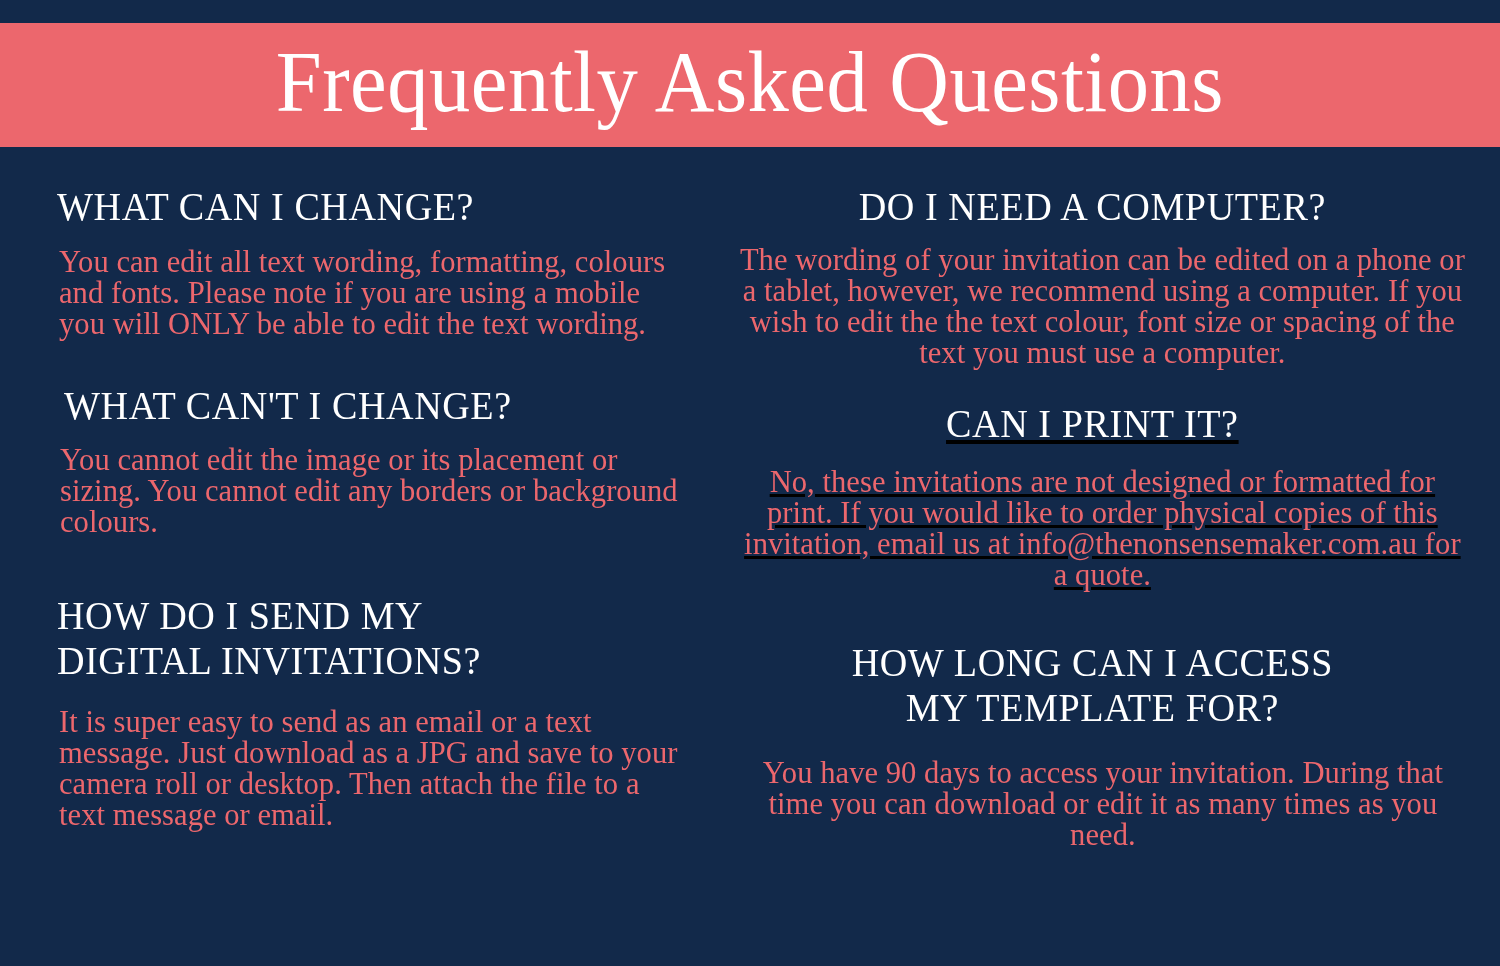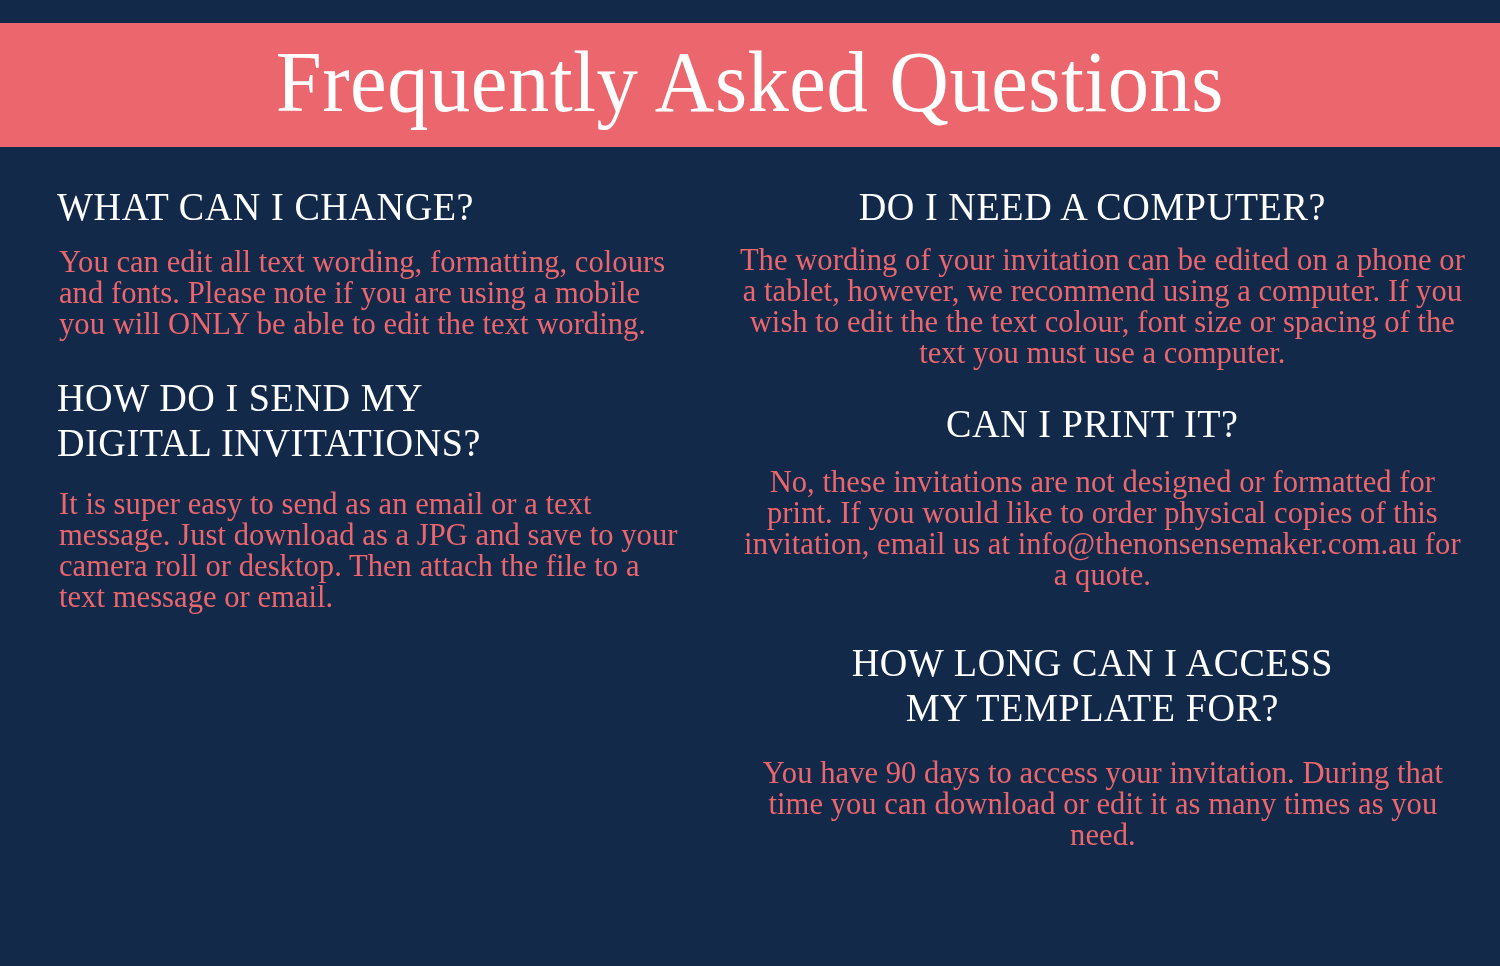--- a/index.html
+++ b/index.html
@@ -95,28 +95,28 @@
   }
 
   
   .b-l1 .faq-q { margin-left: 0px; }
   .b-l1 .faq-a { margin-top: 17px; margin-left: 2px; }
 
   .b-l2 { margin-top: 44px; }
   .b-l2 .faq-q { margin-left: 7px; }
   .b-l2 .faq-a { margin-top: 16px; margin-left: 3px; }
 
-  .b-l3 { margin-top: 36px; }
+  .b-l3 { margin-top: 56px; }
   .b-l3 .faq-q { margin-left: 0px; }
   .b-l3 .faq-a { margin-top: 23px; margin-left: 2px; }
 
   .b-r1 .faq-q { margin-left: 0px; }
   .b-r1 .faq-a { margin-top: 15px; margin-left: 1px; }
 
-  .b-r2 { margin-top: 33px; }
+  .b-r2 { margin-top: 33px; text-decoration: underline; }
   .b-r2 .faq-q { margin-left: 0px; }
   .b-r2 .faq-a { margin-top: 20px; margin-left: 1px; }
 
   .b-r3 { margin-top: 50px; }
   .b-r3 .faq-q { margin-left: 0px; }
   .b-r3 .faq-a { margin-top: 27px; margin-left: 2px; }
 </style>
 </head>
 <body>
 
@@ -128,20 +128,24 @@
 
   <div class="columns">
 
     <div class="col col-left">
 
       <div class="faq-block b-l1">
         <div class="faq-q">WHAT CAN I CHANGE?</div>
         <div class="faq-a">You can edit all text wording, formatting, colours and fonts. Please note if you are using a mobile you will ONLY be able to edit the text wording.</div>
       </div>
 
+      <div class="faq-block b-l2">
+        <div class="faq-q">WHAT CAN'T I CHANGE?</div>
+        <div class="faq-a">You cannot edit the image or its placement or sizing. You cannot edit any borders or background colours.</div>
+      </div>
 
       <div class="faq-block b-l3">
         <div class="faq-q">HOW DO I SEND MY
 DIGITAL INVITATIONS?</div>
         <div class="faq-a">It is super easy to send as an email or a text message. Just download as a JPG and save to your camera roll or desktop. Then attach the file to a text message or email.</div>
       </div>
 
     </div>
 
     <div class="col col-right">

